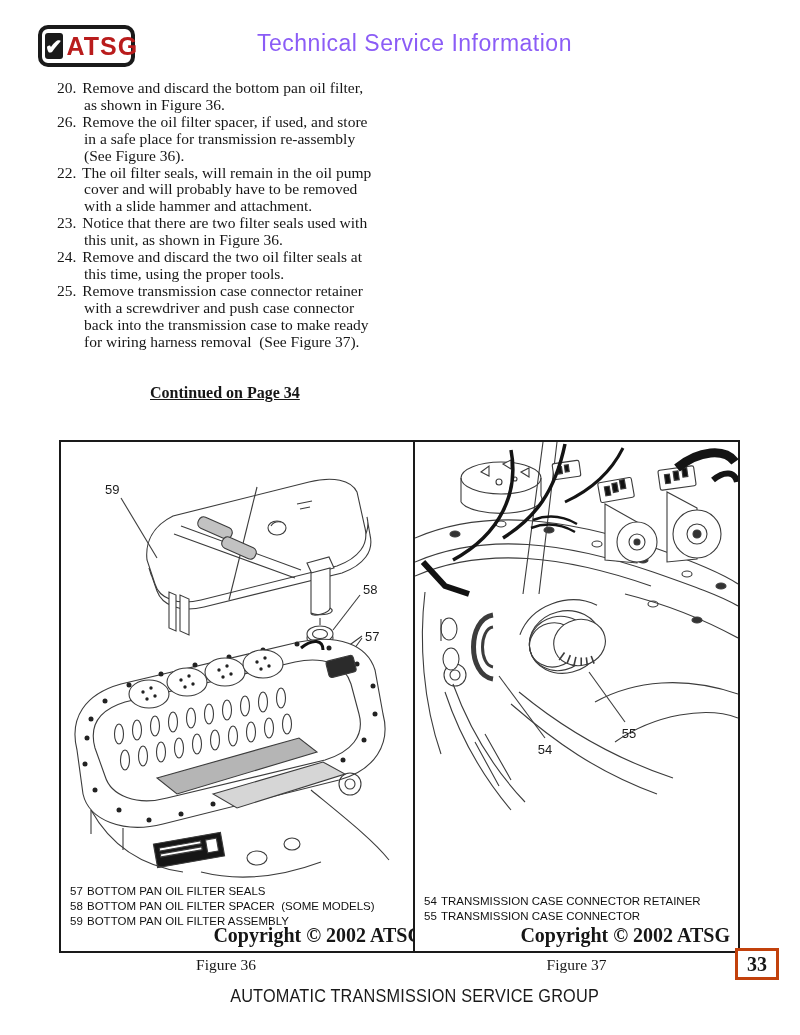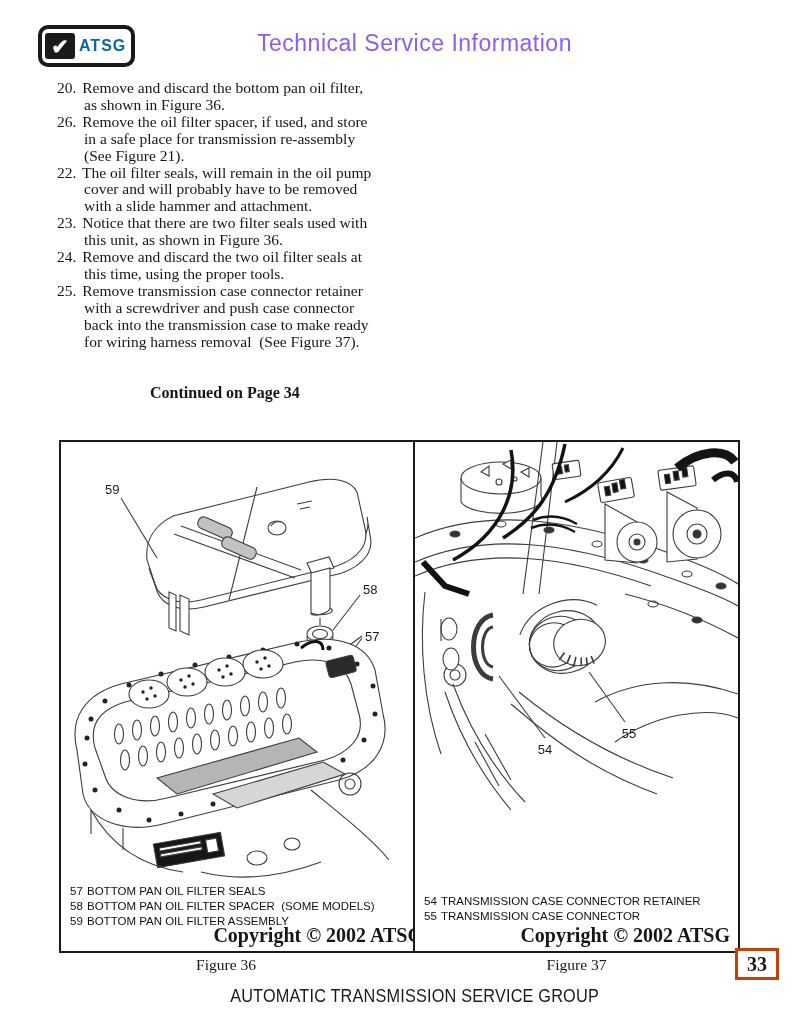--- a/index.html
+++ b/index.html
@@ -6,31 +6,31 @@
   .page{position:relative;width:800px;height:1035px;background:#ffffff;overflow:hidden;
         font-family:"Liberation Serif",serif;color:#161616;}
 
   
   .logo{position:absolute;left:38px;top:25px;width:97px;height:42px;
         border:4px solid #1a1a1a;border-radius:10px;background:#fff;
         display:flex;align-items:center;gap:4px;padding:0 3px;box-sizing:border-box;}
   .logo-check{width:30px;height:26px;background:#1a1a1a;border-radius:3px;
         display:flex;align-items:center;justify-content:center;color:#fff;
         font-family:"Liberation Sans",sans-serif;font-weight:bold;font-size:21px;line-height:1;}
-  .logo-text{font-family:"Liberation Sans",sans-serif;font-weight:bold;font-size:16px;
-        letter-spacing:1px;color:#0369a1;}
+  .logo-text{font-family:"Liberation Sans",sans-serif;font-weight:bold;font-size:25px;
+        letter-spacing:1px;color:#b91c1c;}
   .title{position:absolute;left:0;right:0;top:30px;text-align:center;
         font-family:"Liberation Sans",sans-serif;font-size:23px;color:#8b5cf6;letter-spacing:.5px;margin-left:29px;}
 
   
   .steps{position:absolute;left:57px;top:80px;width:322px;list-style:none;margin:0;padding:0;
         font-size:15.5px;line-height:16.9px;}
   .steps li{margin:0;padding-left:27px;text-indent:-27px;}
   .steps .num{margin-right:2px;}
-  .continued{position:absolute;left:150px;top:384px;font-weight:bold;font-size:16px;}
+  .continued{position:absolute;left:150px;top:384px;font-weight:bold;font-size:16px;text-decoration:underline;}
 
   
   .figbox{position:absolute;border:2px solid #1a1a1a;background:#fff;box-sizing:border-box;}
   #fig36{left:59px;top:440px;width:374px;height:513px;}
   #fig37{left:413px;top:440px;width:327px;height:513px;}
   .figbox svg{position:absolute;left:0;top:0;}
   .legend{position:absolute;left:9px;font-family:"Liberation Sans",sans-serif;
         font-size:11.5px;line-height:15px;color:#111;white-space:nowrap;}
   #fig36 .legend{top:442px;}
   #fig37 .legend{top:452px;}
@@ -61,21 +61,21 @@
   <div class="logo">
     <div class="logo-check">✔</div>
     <div class="logo-text">ATSG</div>
   </div>
   <div class="title">Technical Service Information</div>
 
   <ol class="steps">
     <li><span class="num">20.</span>
       <span>Remove and discard the bottom pan oil filter, as shown in Figure 36.</span></li>
     <li><span class="num">26.</span>
-      <span>Remove the oil filter spacer, if used, and store in a safe place for transmission re-assembly (See Figure 21).</span></li>
+      <span>Remove the oil filter spacer, if used, and store in a safe place for transmission re-assembly (See Figure 36).</span></li>
     <li><span class="num">22.</span>
       <span>The oil filter seals, will remain in the oil pump cover and will probably have to be removed with a slide hammer and attachment.</span></li>
     <li><span class="num">23.</span>
       <span>Notice that there are two filter seals used with this unit, as shown in Figure 36.</span></li>
     <li><span class="num">24.</span>
       <span>Remove and discard the two oil filter seals at this time, using the proper tools.</span></li>
     <li><span class="num">25.</span>
       <span>Remove transmission case connector retainer with a screwdriver and push case connector back into the transmission case to make ready for wiring harness removal&nbsp; (See Figure 37).</span></li>
   </ol>
 

